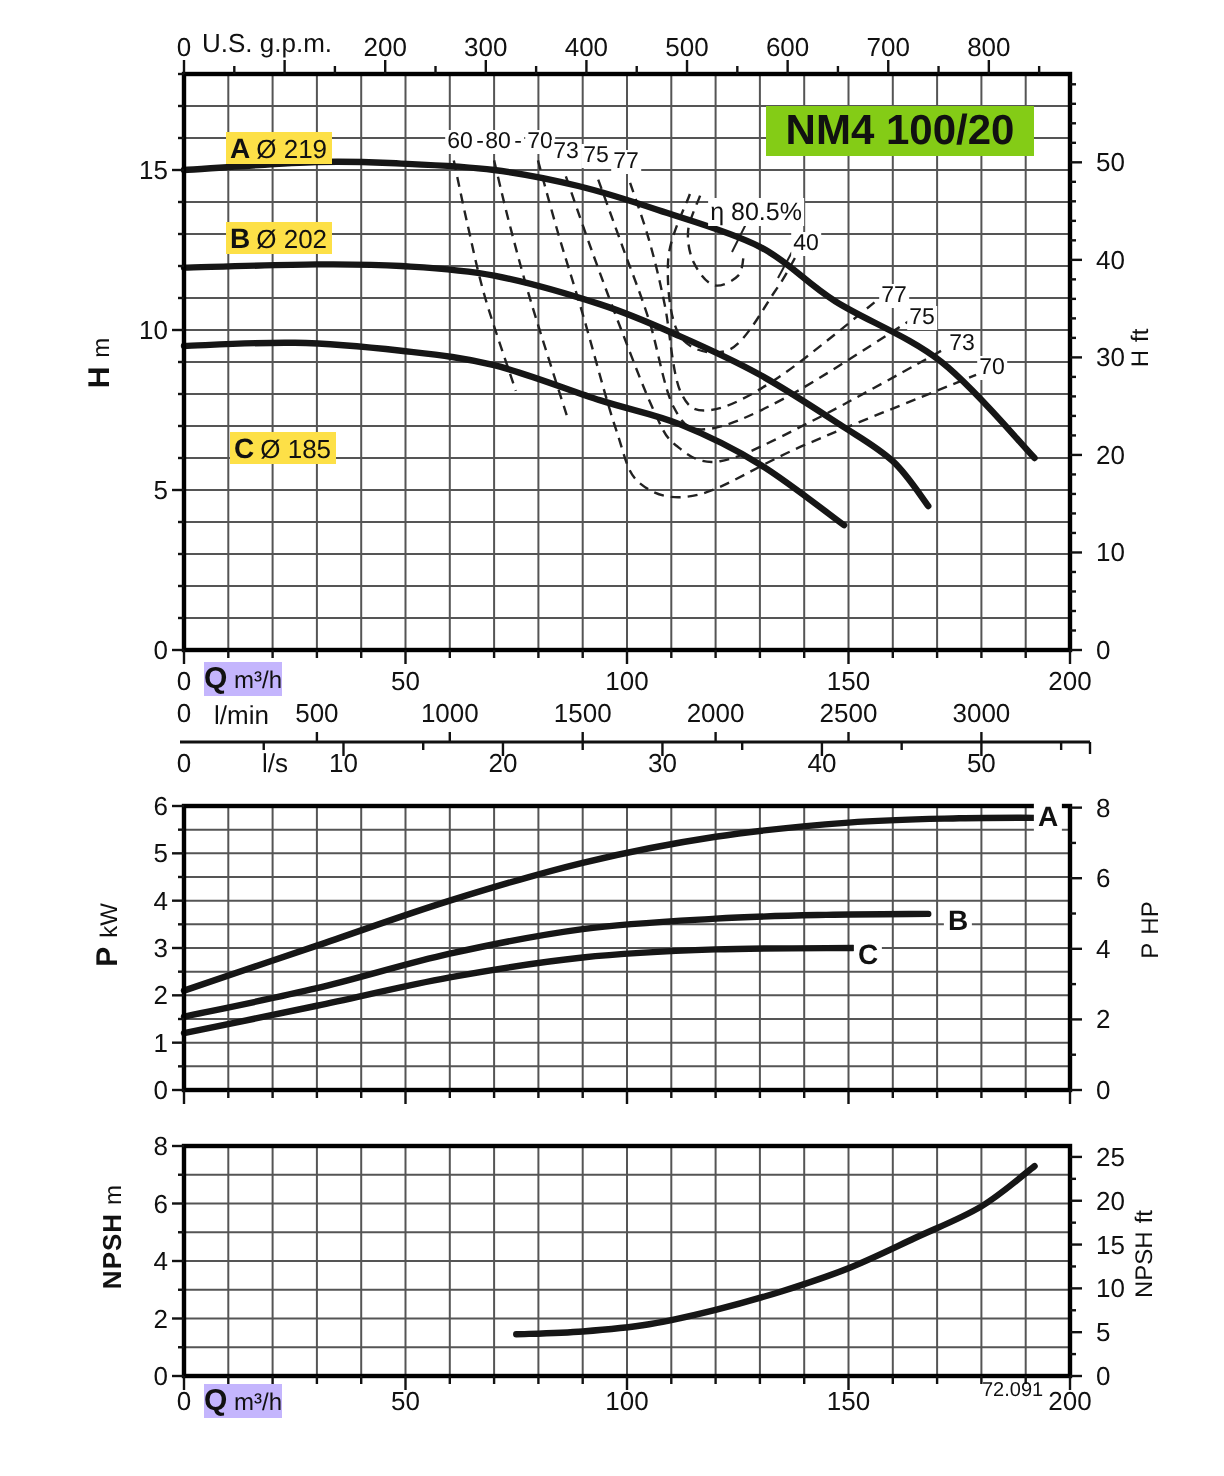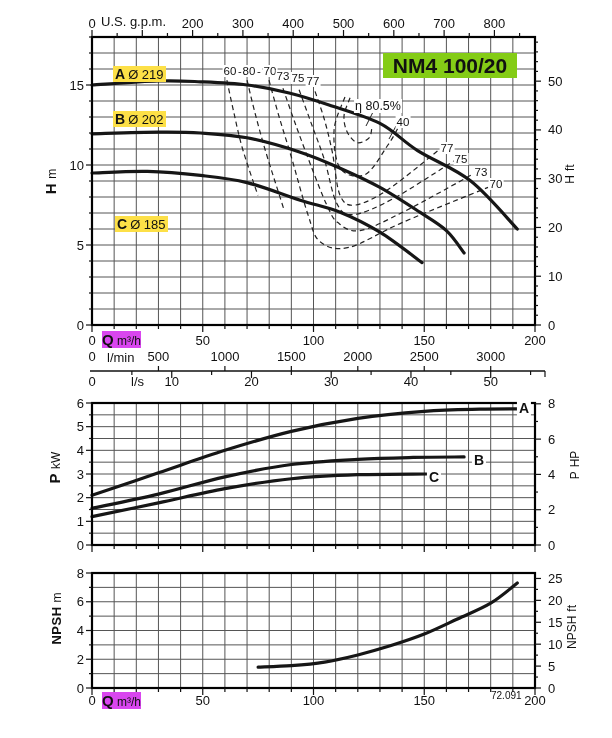--- a/index.html
+++ b/index.html
@@ -9,21 +9,21 @@
   svg text{font-family:"Liberation Sans",sans-serif;fill:#111;}
   .lbl{position:absolute;white-space:nowrap;}
   .caption{font-size:13px;}
   .vlabel{position:absolute;width:90px;text-align:center;transform:rotate(-90deg);
           transform-origin:center;font-size:12px;white-space:nowrap;}
   .vlabel b{font-size:15px;letter-spacing:.5px;}
   .vlabel .npshb{font-size:13px;}
   .vlabel span.unit{margin-left:4px;}
   .title-box{position:absolute;left:383px;top:53px;width:134px;height:25px;line-height:25px;
              text-align:center;font-weight:bold;font-size:21px;background:#84cc16;}
-  .qcap{position:absolute;background:#d946ef;font-size:12px;}
+  .qcap{position:absolute;background:#c4b5fd;font-size:12px;}
   .qcap b{font-size:15px;}
   .curve-label{position:absolute;background:#fde047;font-size:13px;padding:0 2px;
                transform:translate(0,-50%);text-align:right;}
   .curve-label b{font-size:14px;margin-right:3px;}
   .point-label{position:absolute;background:#fff;font-weight:bold;font-size:14px;
                padding:0 2px;transform:translate(-50%,-50%);}
   .eff-label{position:absolute;background:#fff;font-size:11.5px;padding:0 1px;
              transform:translate(-50%,-50%);}
   .eta-label{font-size:12.5px;}
   .drawing-no{position:absolute;font-size:10px;}

